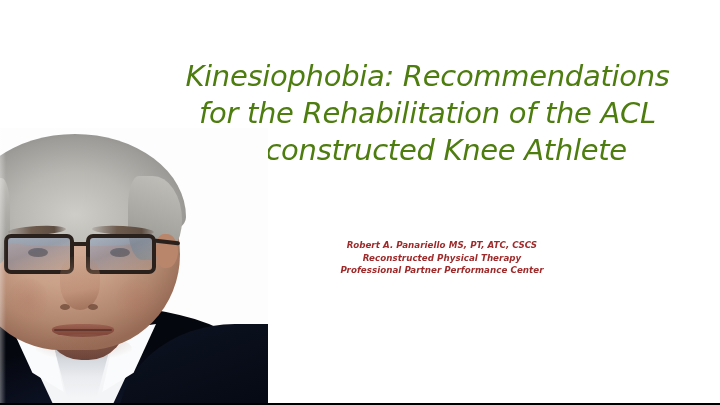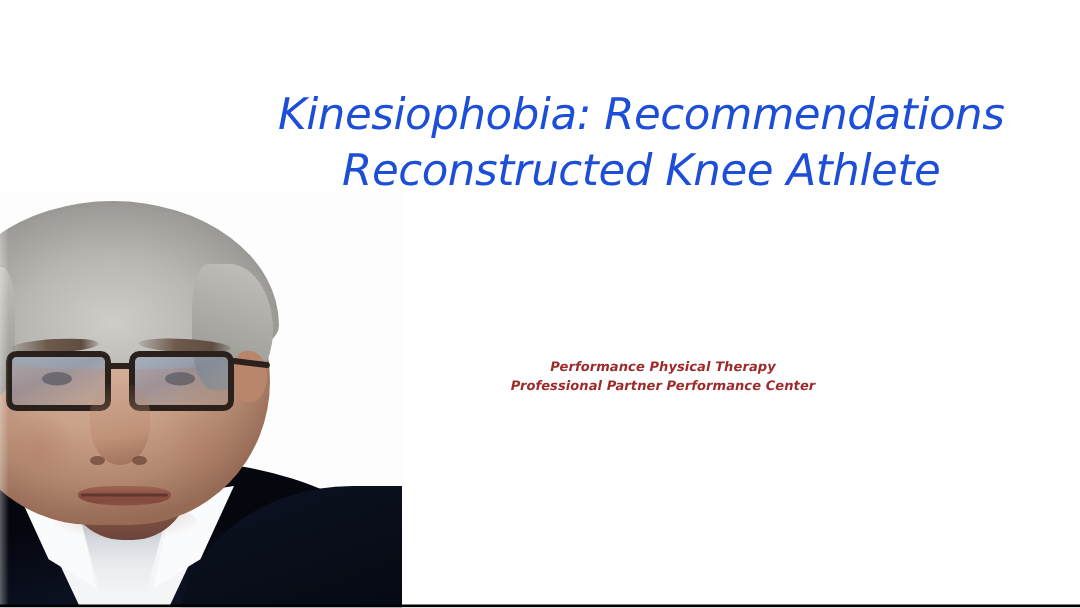--- a/index.html
+++ b/index.html
@@ -32,21 +32,21 @@
     left: 175px;
     top: 58px;
     width: 505px;
     text-align: center;
     font-family: "DejaVu Sans", sans-serif;
     font-style: italic;
     font-weight: 400;
     font-size: 29px;
     line-height: 37px;
     letter-spacing: -0.3px;
-    color: #1d4ed8;
+    color: #4d7c0f;
   }
   .slide-title .tline { display: block; white-space: nowrap; }
 
   .author-block {
     position: absolute;
     left: 292px;
     top: 239px;
     width: 300px;
     text-align: center;
     font-family: "DejaVu Sans", sans-serif;
@@ -324,25 +324,27 @@
 </style>
 </head>
 <body>
 
 <div id="stage">
 
   <div class="slide-surface">
 
     <div class="slide-title">
       <span class="tline">Kinesiophobia: Recommendations</span>
+      <span class="tline">for the Rehabilitation of the ACL</span>
       <span class="tline">Reconstructed Knee Athlete</span>
     </div>
 
     <div class="author-block">
-      <span class="aline">Performance Physical Therapy</span>
+      <span class="aline">Robert A. Panariello MS, PT, ATC, CSCS</span>
+      <span class="aline">Reconstructed Physical Therapy</span>
       <span class="aline">Professional Partner Performance Center</span>
     </div>
 
   </div>
 
   <div class="webcam-feed">
     <div class="cam-bg"></div>
 
     <div class="torso"></div>
     <div class="torso-shoulder-r"></div>

